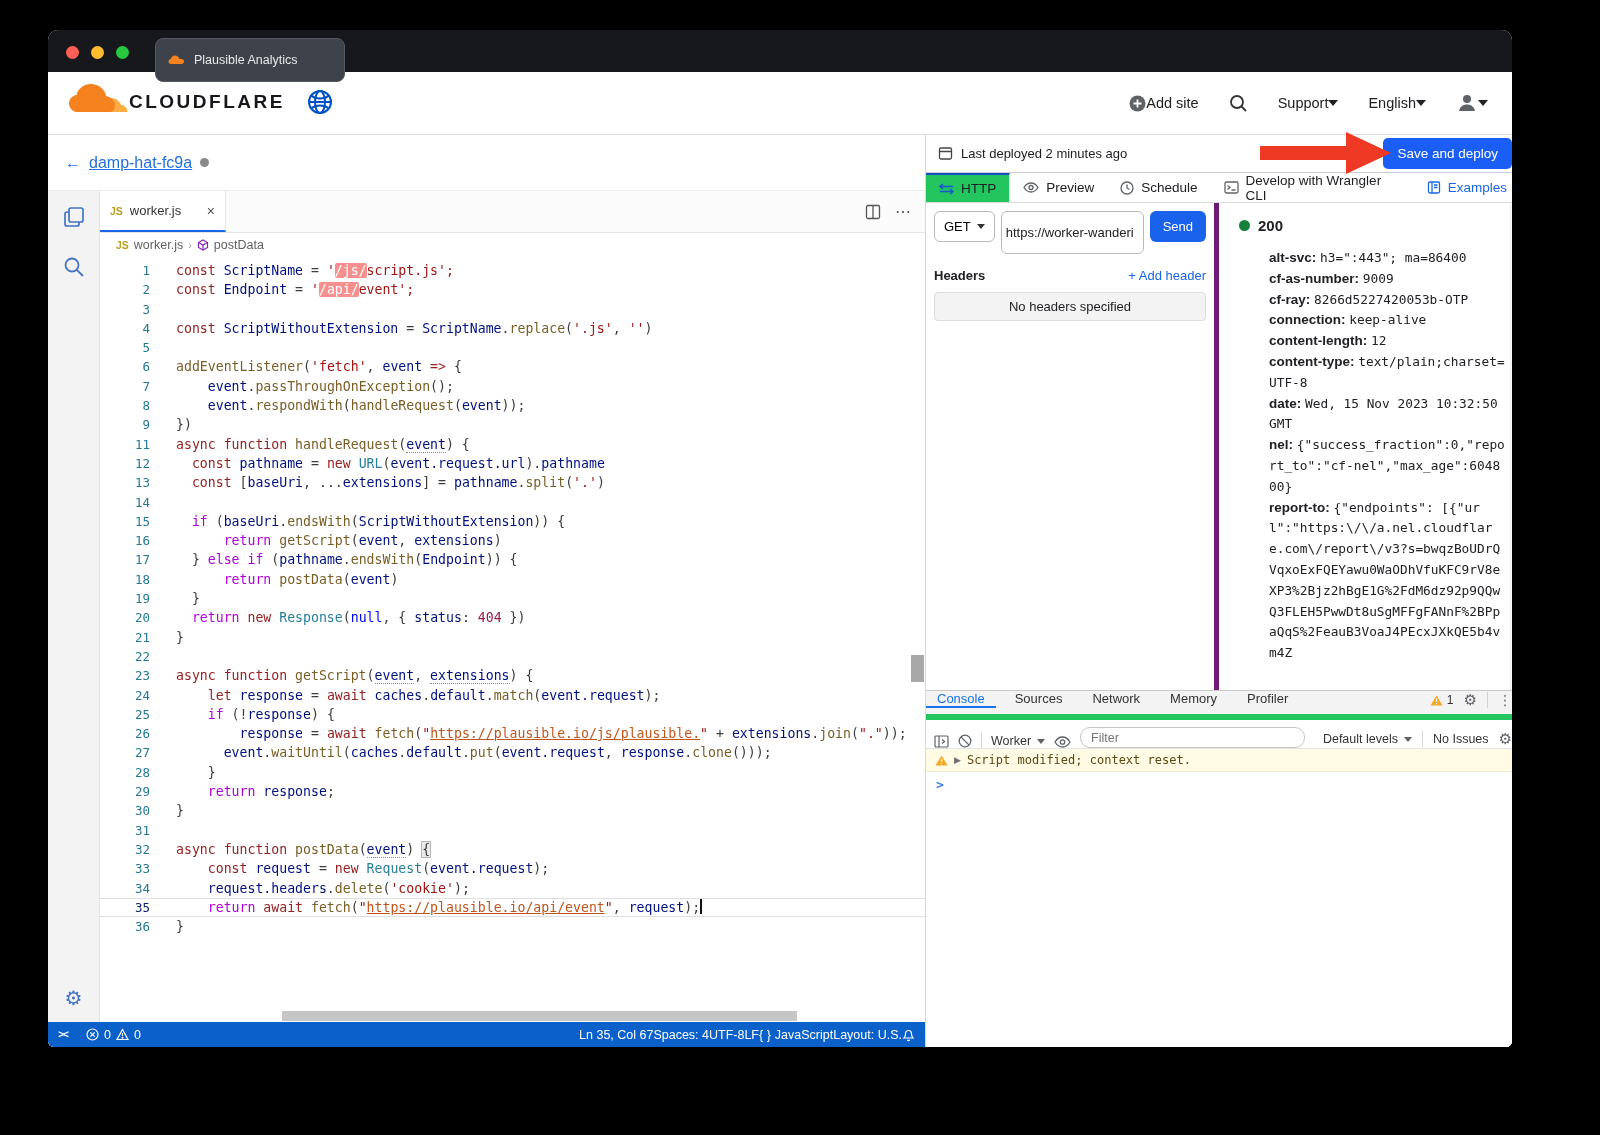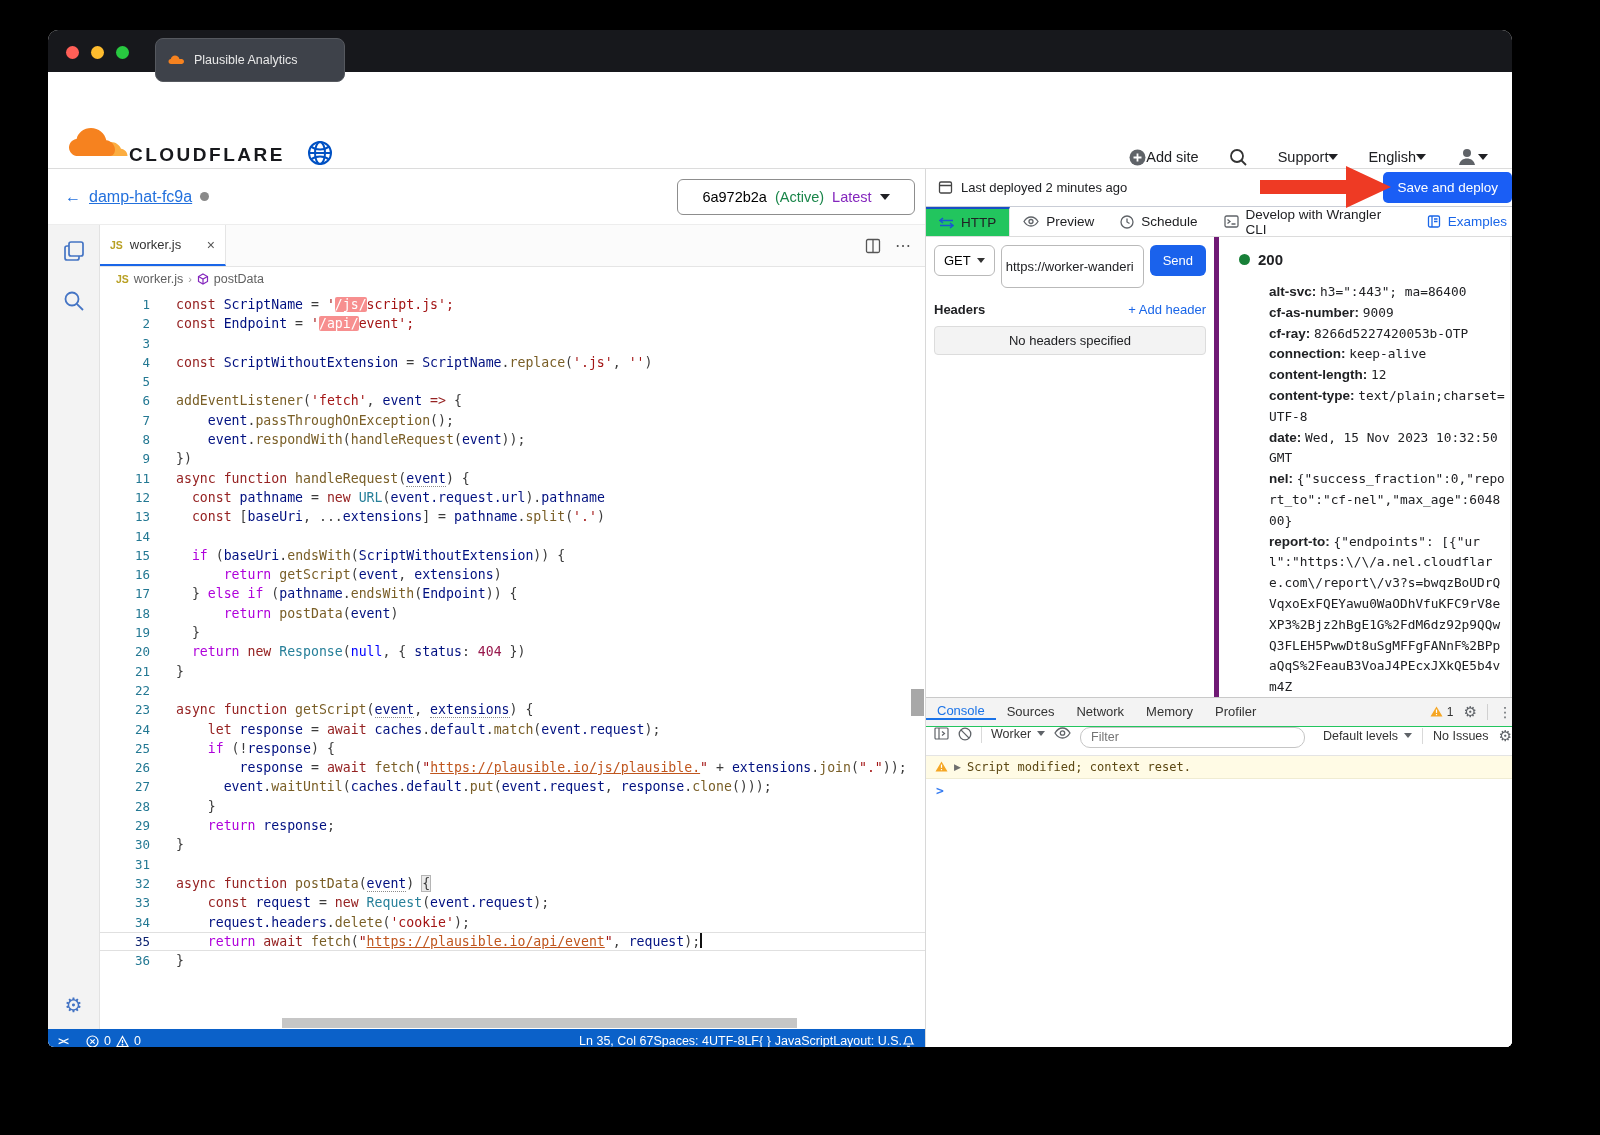--- a/index.html
+++ b/index.html
@@ -10,21 +10,21 @@
   
   .titlebar { position:relative; height:42px; background:#17181c; flex:0 0 42px; }
   .traffic { position:absolute; left:18px; top:16px; display:flex; gap:12px; }
   .traffic i { width:13px; height:13px; border-radius:50%; display:block; }
   .tl-red{background:#ff5f57}.tl-yellow{background:#febc2e}.tl-green{background:#28c840}
   .browser-tab { position:absolute; left:107px; top:8px; height:44px; width:190px; background:#3e424a; border:1px solid #56595f; border-radius:8px; display:flex; align-items:center; gap:8px; padding:0 12px; }
   .browser-tab .t { color:#e8e8e8; font-size:12.5px; }
 
   
   .app { flex:1; display:flex; flex-direction:column; background:#fff; }
-  .app-header { height:63px; flex:0 0 63px; border-bottom:1px solid #dcdcdc; display:flex; align-items:flex-end; padding:0 24px 0 17px;margin-top:34px; }
+  .app-header { height:63px; flex:0 0 63px; border-bottom:1px solid #dcdcdc; display:flex; align-items:center; padding:0 24px 0 17px; }
   .logo { display:flex; align-items:flex-end; gap:2px; }
   .brand { font-size:19px; font-weight:bold; letter-spacing:2.5px; color:#17181c; margin-bottom:2px; }
   .globe { margin-left:22px; margin-bottom:2px; }
   .hdr-actions { margin-left:auto; display:flex; align-items:center; gap:30px; font-size:14.5px; color:#202124; }
   .hdr-item { display:flex; align-items:center; gap:0; cursor:pointer; }
   .chev { width:0; height:0; border-left:5px solid transparent; border-right:5px solid transparent; border-top:6px solid #202124; display:inline-block; }
 
   .content { flex:1; display:flex; min-height:0; }
   .left-col { width:877px; flex:0 0 877px; display:flex; flex-direction:column; min-height:0; }
   .right-col { flex:1; border-left:1px solid #d8d8d8; display:flex; flex-direction:column; min-height:0; background:#fff; position:relative; }
@@ -102,28 +102,28 @@
   .resp-pane { flex:1; position:relative; padding:14px 14px 0 20px; overflow:hidden; }
   .resp-status { display:flex; align-items:center; gap:8px; font-size:15px; font-weight:bold; color:#202124; }
   .resp-status .gdot { width:11px; height:11px; border-radius:50%; background:#188038; }
   .resp-headers { margin:13px 0 0 30px; width:237px; line-height:19.8px; word-break:break-all; }
   .hk { font-size:13.5px; font-weight:bold; color:#202124; }
   .hv { font-family:"DejaVu Sans Mono",monospace; font-size:12.8px; color:#202124; }
   .resp-scroll { position:absolute; right:0; top:0; bottom:0; width:10px; background:#fafafa; border-left:1px solid #efefef; }
 
   
   .devtools { height:357px; flex:0 0 357px; border-top:1px solid #c9c9c9; display:flex; flex-direction:column; background:#fff; }
-  .dt-tabs { height:29px; flex:0 0 29px; background:#f3f3f3; border-bottom:1px solid #22c55e; display:flex; align-items:center; font-size:13px; color:#333; }
+  .dt-tabs { height:29px; flex:0 0 29px; background:#f3f3f3; border-bottom:6px solid #22c55e; display:flex; align-items:flex-start; font-size:13px; color:#333;gap:8px; }
   .dt-tab { display:flex; align-items:center; padding:0 11px; cursor:pointer; }
   .dt-tab.active { color:#1a73e8; border-bottom:2.5px solid #1a73e8; }
   .dt-tabs-right { margin-left:auto; display:flex; align-items:center; gap:10px; padding-right:8px; }
   .dt-warn-count { display:flex; align-items:center; gap:4px; font-size:12px; color:#333; cursor:pointer; }
   .dt-gear { font-size:15px; color:#5f6368; cursor:pointer; }
   .dt-kebab { color:#5f6368; font-size:14px; cursor:pointer; border-left:1px solid #d0d0d0; padding-left:10px; }
-  .dt-toolbar { height:29px; flex:0 0 29px; border-bottom:1px solid #e4e4e4; display:flex; align-items:flex-start; gap:9px; padding:0 8px; }
+  .dt-toolbar { height:29px; flex:0 0 29px; border-bottom:1px solid #e4e4e4; display:flex; align-items:flex-end; gap:9px; padding:0 8px; }
   .dt-sep { width:1px; height:16px; background:#d9d9d9; }
   .worker-sel { display:flex; align-items:center; gap:6px; font-size:12.5px; color:#333; cursor:pointer; }
   .worker-sel .chev { border-top-color:#5f6368; border-left-width:4px; border-right-width:4px; border-top-width:5px; }
   .filter-input { width:225px; height:21px; border:1px solid #c5c5c5; border-radius:10px; font-size:12.5px; padding:0 10px; font-family:inherit; color:#333; }
   .dt-toolbar-right { margin-left:auto; display:flex; align-items:center; gap:10px; font-size:12.5px; color:#333; }
   .warn-row { height:23px; flex:0 0 23px; background:#fffbe5; border-bottom:1px solid #f0ecd2; display:flex; align-items:center; gap:6px; padding:0 9px; }
   .warn-txt { font-family:"DejaVu Sans Mono",monospace; font-size:12px; color:#5c4813; }
   .warn-exp { color:#6e6e6e; font-size:9px; }
   .prompt-row { height:24px; display:flex; align-items:center; padding:2px 10px; }
   .prompt { color:#367cf1; font-family:"DejaVu Sans Mono",monospace; font-weight:bold; font-size:13px; }
@@ -208,26 +208,20 @@
 
       <div class="content">
 
         <div class="left-col">
           <div class="crumb-row">
             <div class="back-link">
               <span>←</span>
               <span class="nm">damp-hat-fc9a</span>
             </div>
             <span class="dot-gray"></span>
-            <div class="version-sel">
-              <span>6a972b2a</span>
-              <span class="v-green">(Active)</span>
-              <span class="v-purple">Latest</span>
-              <i class="chev"></i>
-            </div>
           </div>
 
           <div class="editor">
             <div class="activity-bar">
               <span>
                 <svg width="24" height="24" viewBox="0 0 24 24" fill="none" stroke="#4474c4" stroke-width="1.7">
                     <rect x="7" y="3" width="14" height="14" rx="2"></rect>
                     <path d="M17 17v2a2 2 0 0 1-2 2H5a2 2 0 0 1-2-2V9a2 2 0 0 1 2-2h2"></path>
                   </svg>
               </span>

